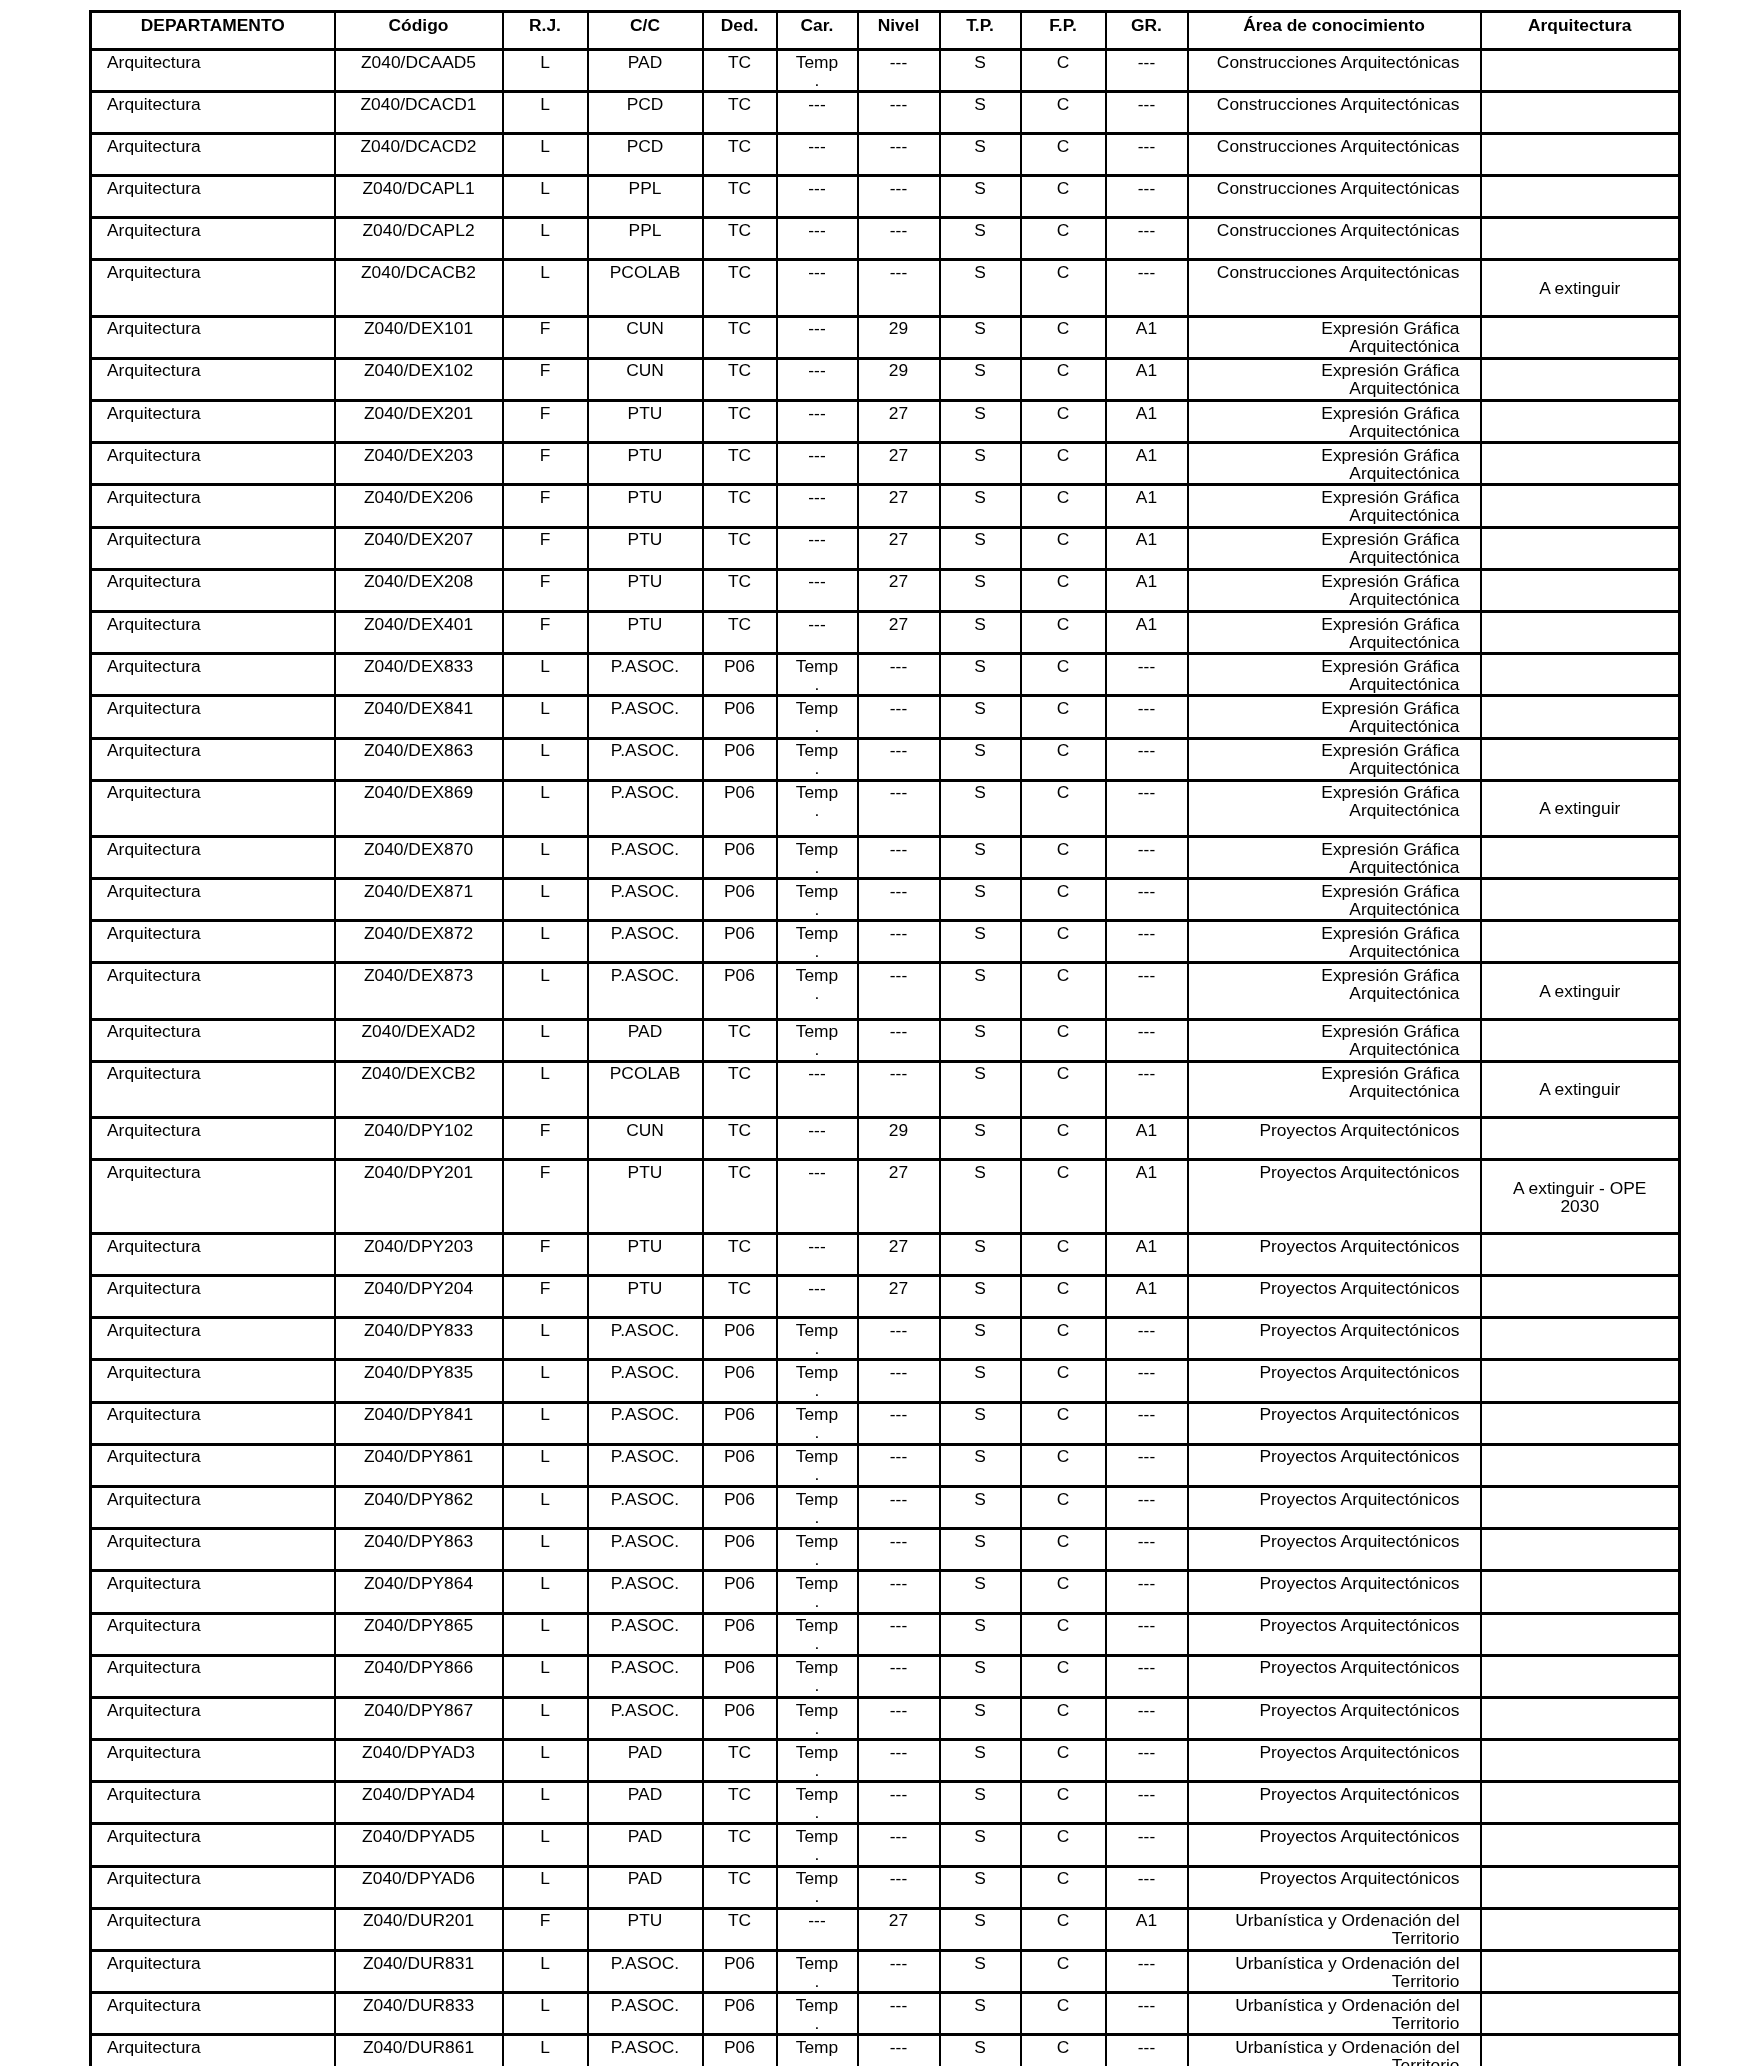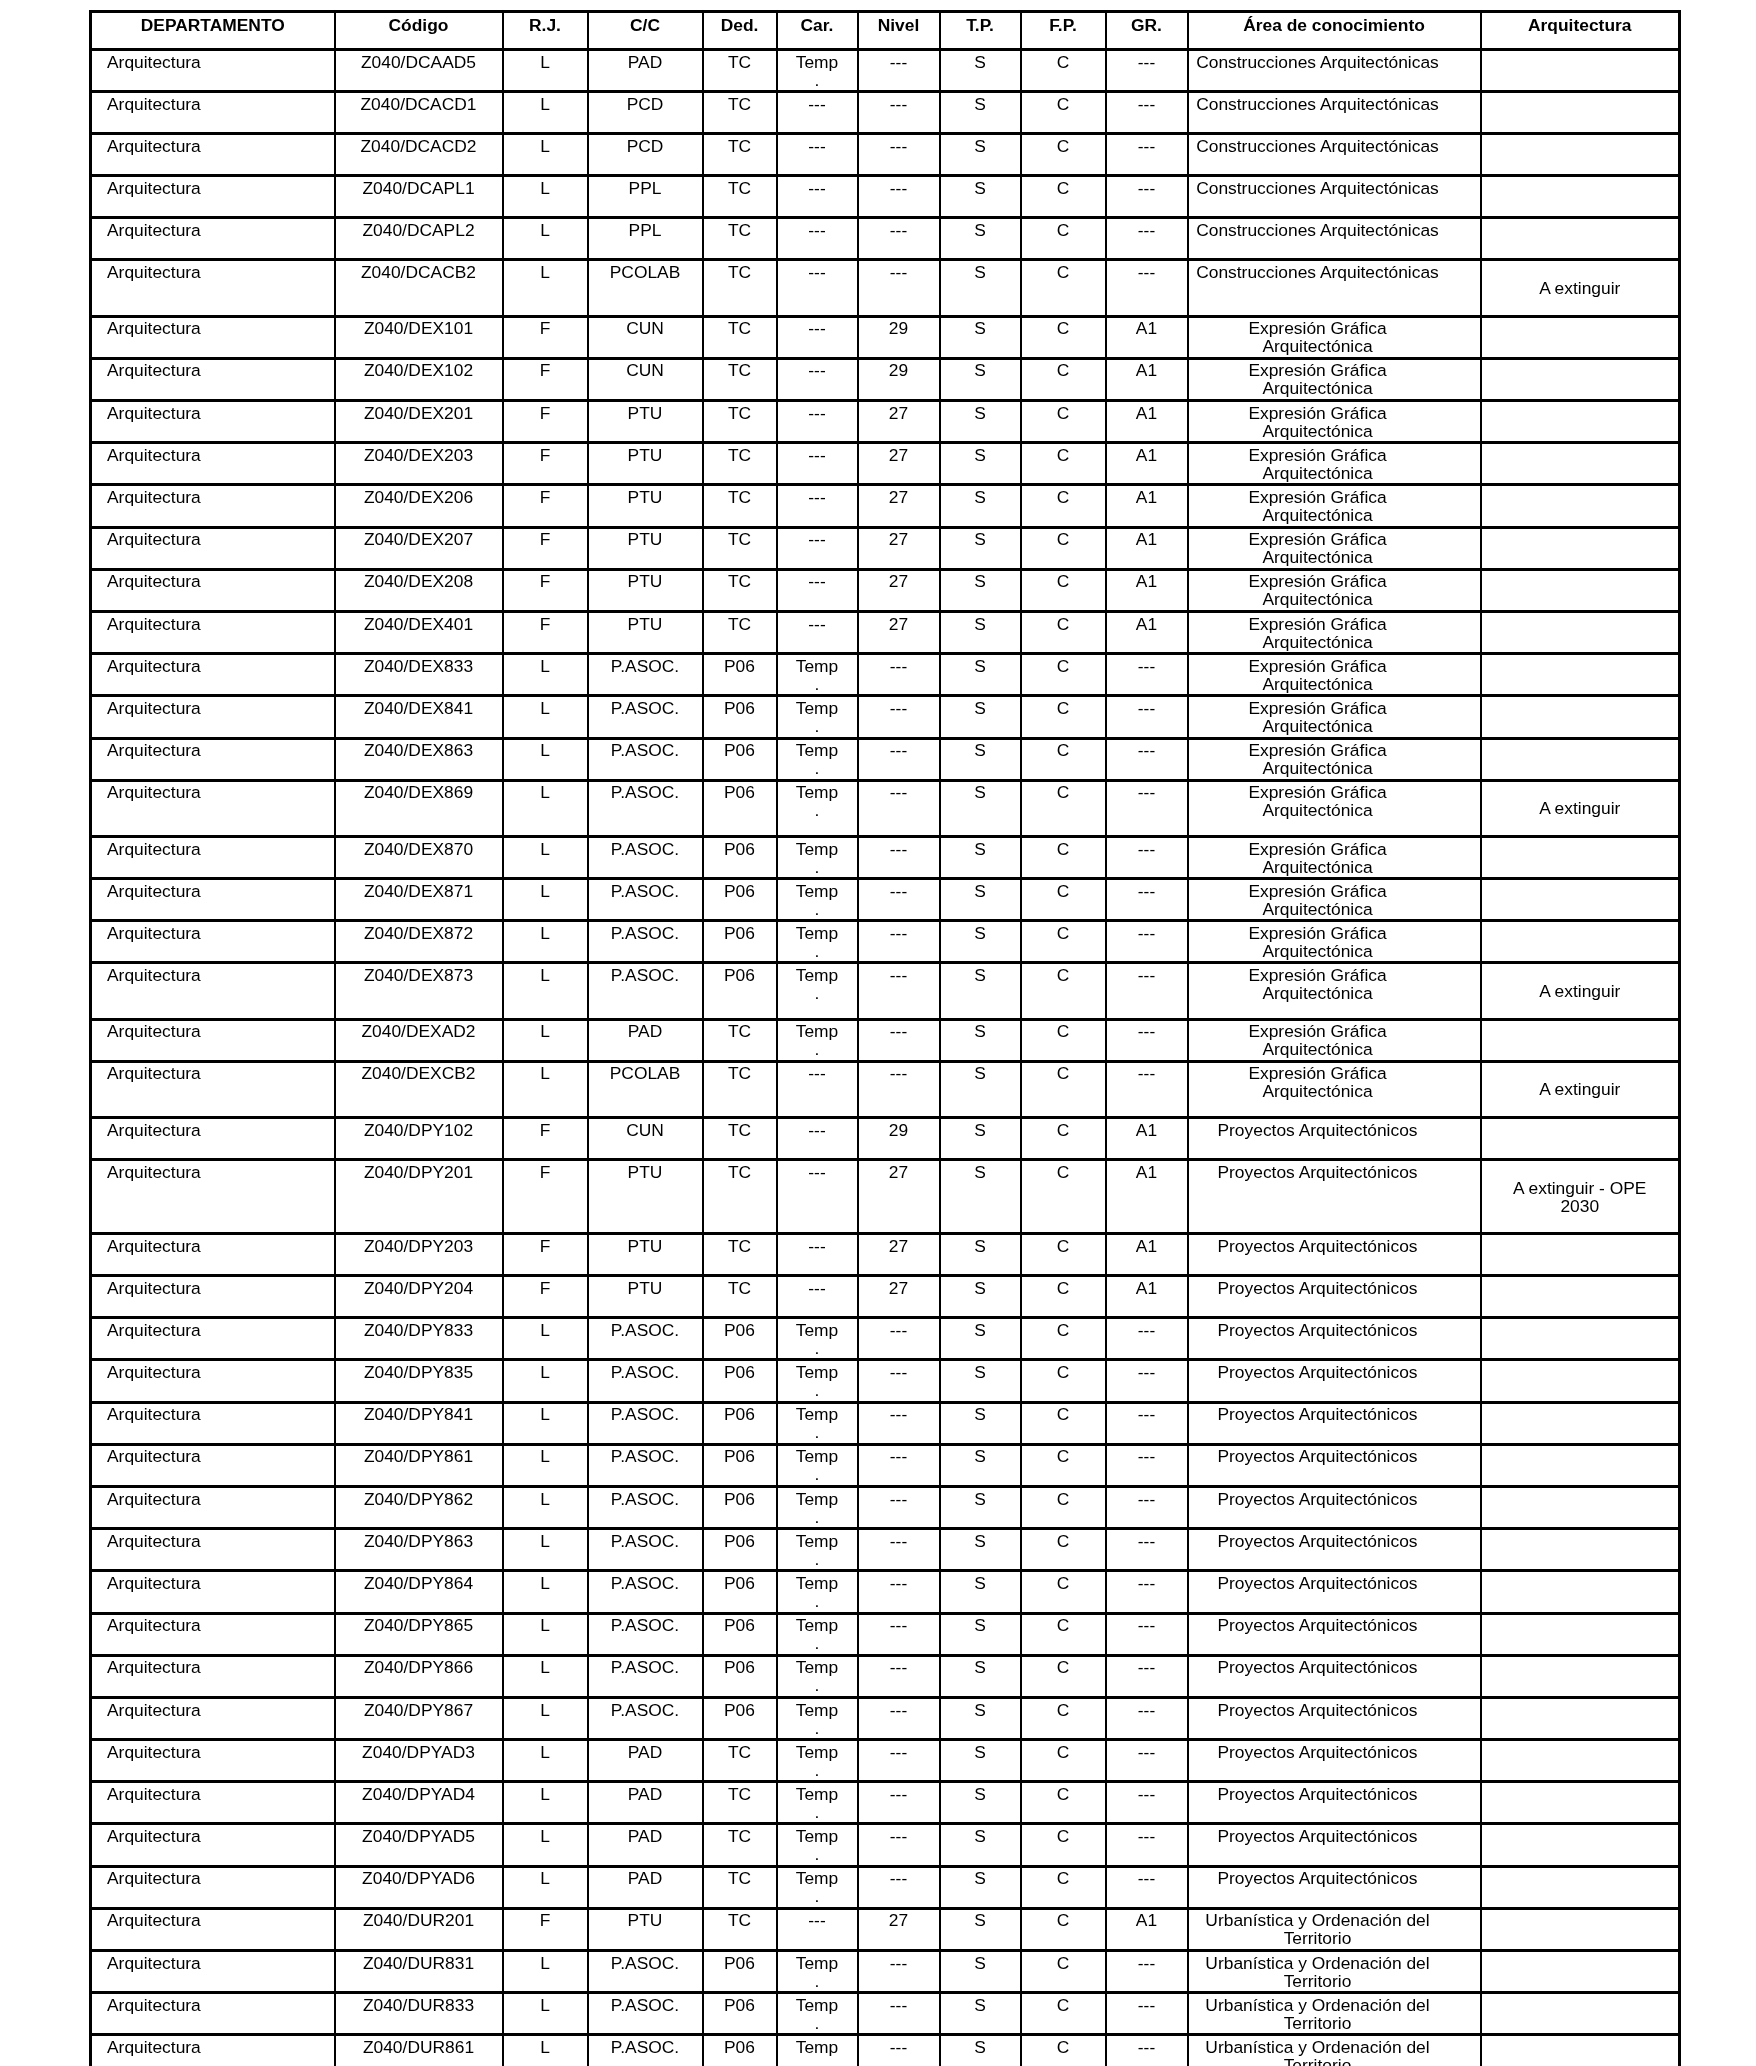--- a/index.html
+++ b/index.html
@@ -36,21 +36,21 @@
   .pos-table thead tr { height: 38px; }
   .pos-table tbody tr { height: 42px; }
   .pos-table th {
     font-weight: bold;
     padding-top: 3.2px;
   }
   .cellwrap {
     white-space: pre-line;
   }
   td.col-departamento { text-align: left; padding-left: 15px; }
-  td.col-area { text-align: center; padding-left: 5px; }
+  td.col-area { text-align: right; padding-left: 23px; }
   td.col-area .cellwrap { max-width: 248px; }
   td.col-observaciones .cellwrap { max-width: 170px; margin: 16px auto; }
 </style>
 </head>
 <body>
 
 <table class="pos-table">
   <colgroup>
     <col style="width:244px">
     <col style="width:168px">

